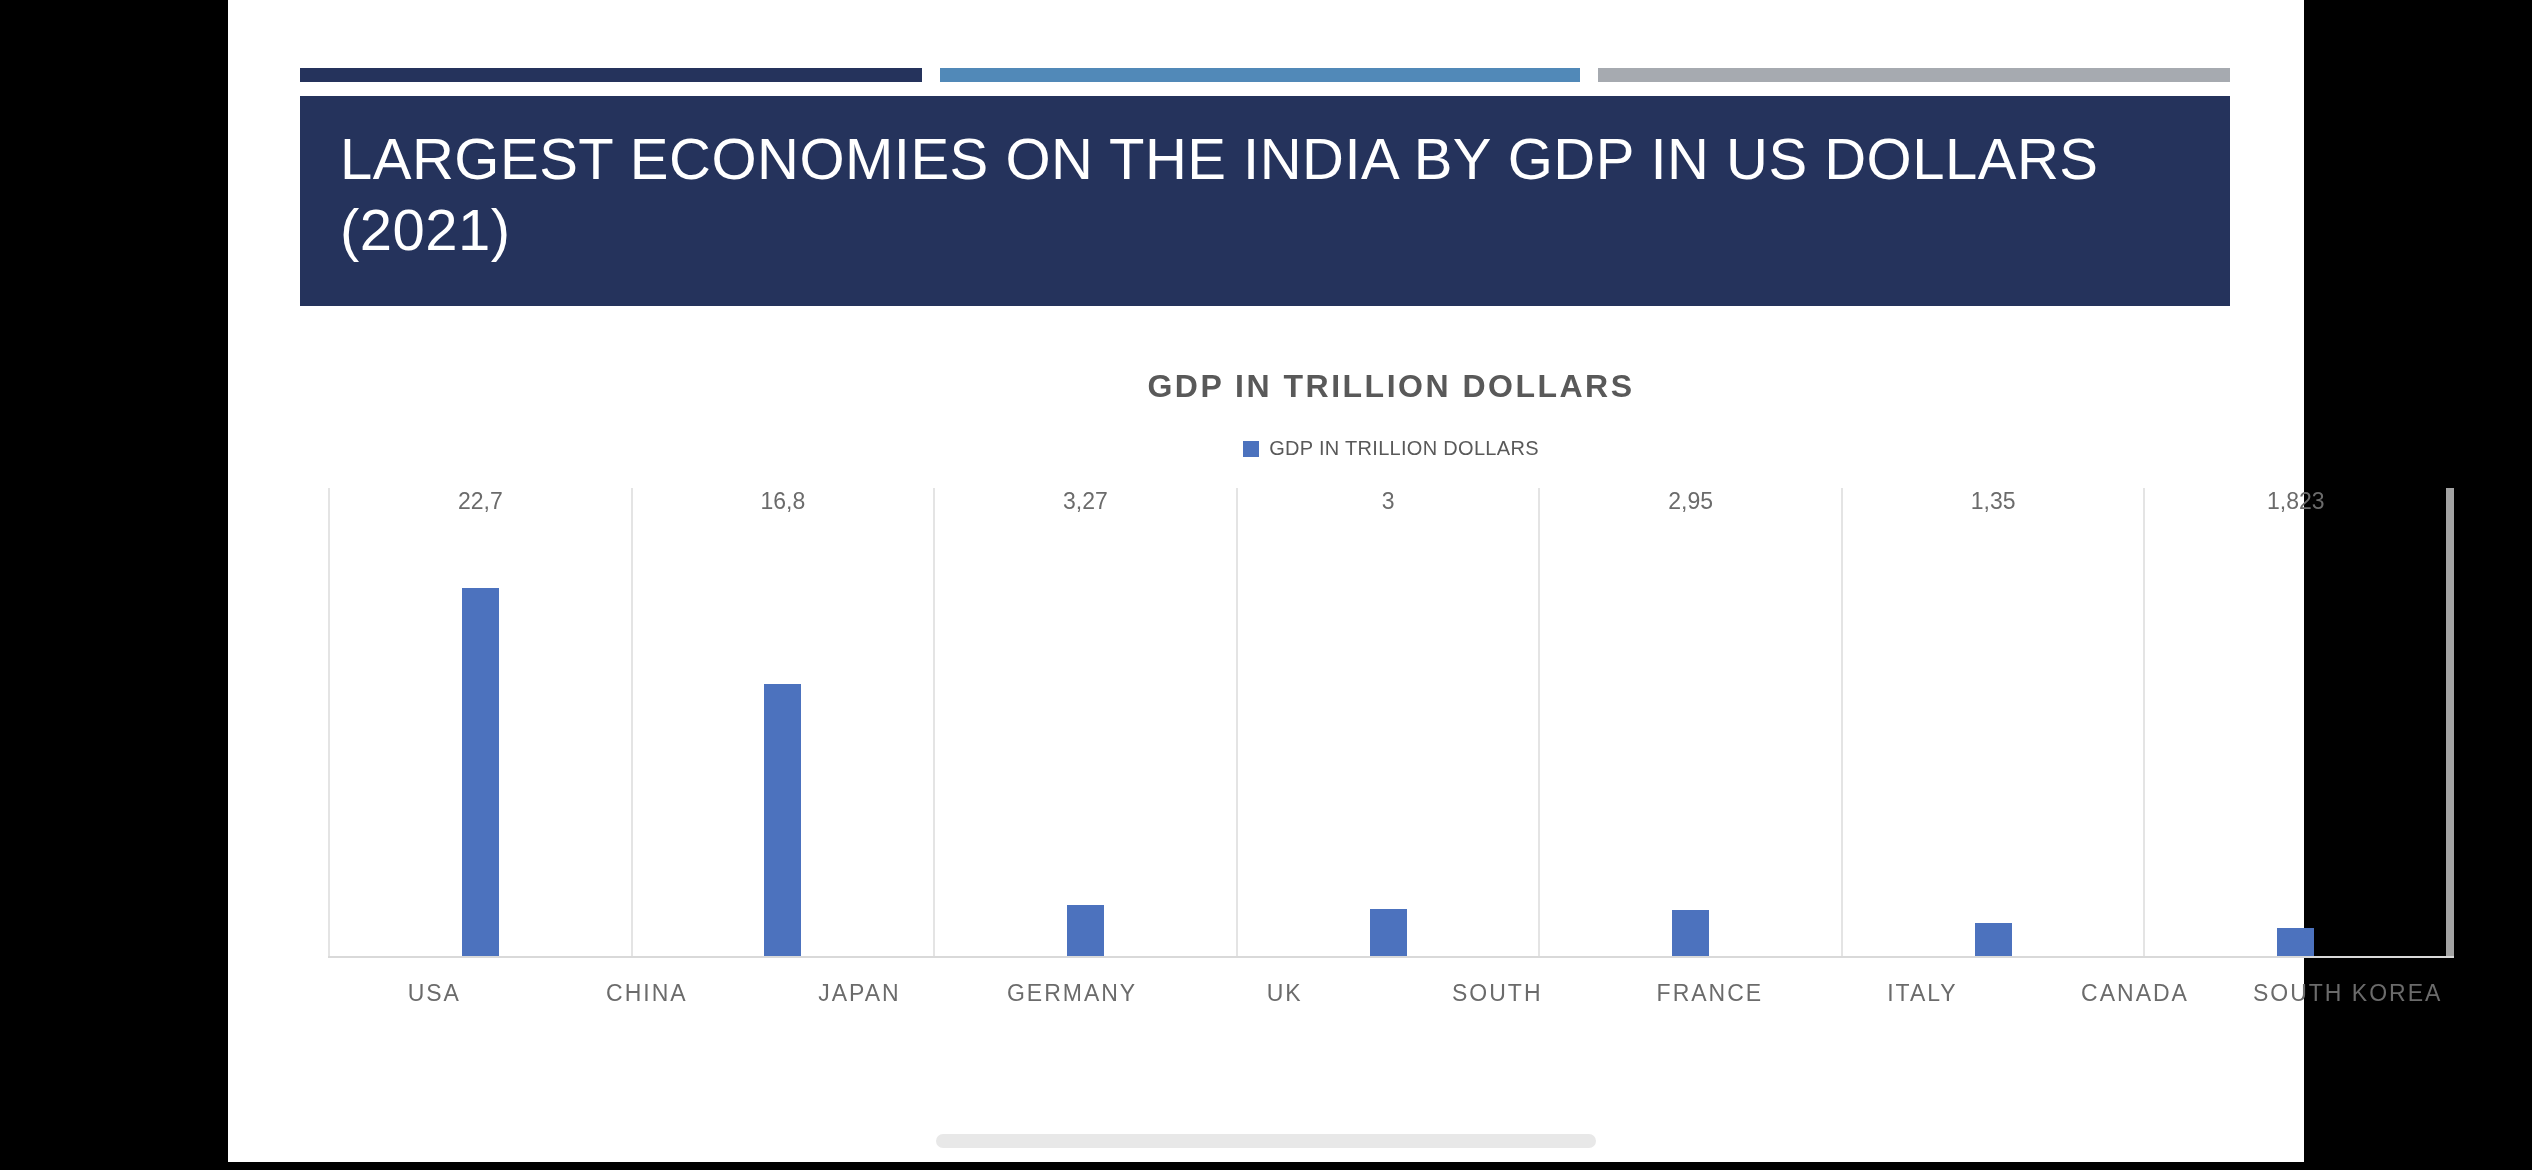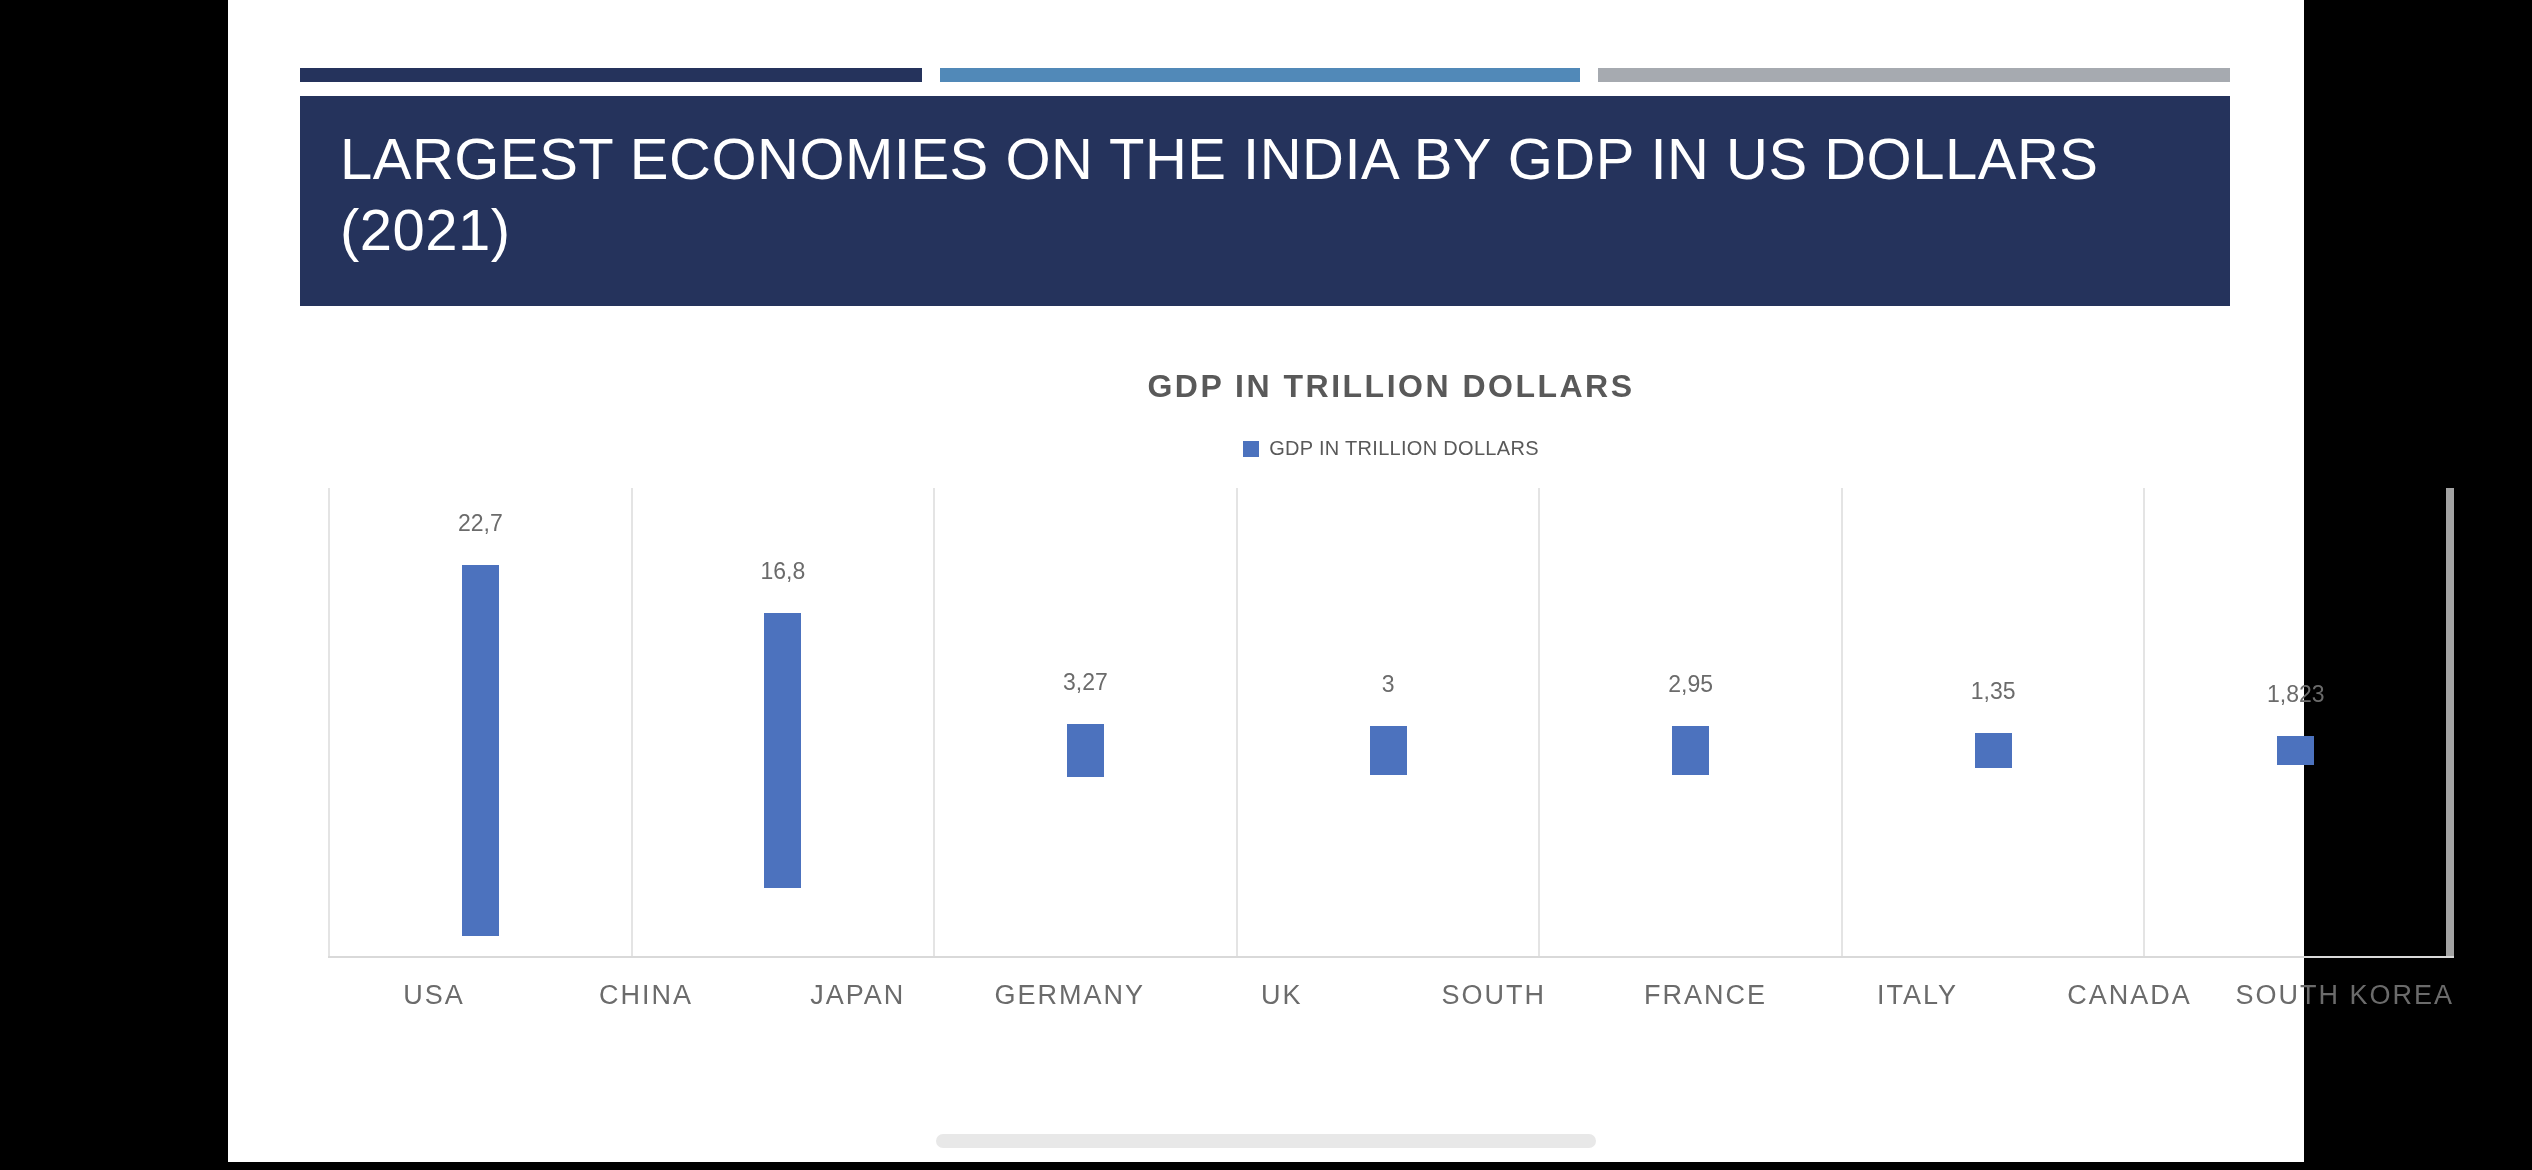--- a/index.html
+++ b/index.html
@@ -103,21 +103,21 @@
     position:absolute;
     left:0; right:0; bottom:0;
     height:2px;
     background:#d9d9d9;
   }
   .cat {
     flex:1;
     position:relative;
     display:flex;
     flex-direction:column;
-    justify-content:center;
+    justify-content:space-between;
     align-items:center;
     border-left:2px solid #e4e4e4;
     gap:19px;
   }
   .cat:last-child { border-right:8px solid #a3a3a3; }
 
   .bar-value {
     color:#6b6b6b;
     font-size:23px;
     margin-bottom:9px;
@@ -130,21 +130,21 @@
 
   
   .cats-labels {
     display:flex;
     margin-top:22px;
   }
   .cat-label {
     flex:1;
     text-align:center;
     color:#6b6b6b;
-    font-size:27px;
+    font-size:23px;
     letter-spacing:2px;
     white-space:nowrap;
   }
 
   
   .scrollbar-thumb {
     position:absolute;
     left:50%;
     transform:translateX(-50%);
     bottom:22px;

